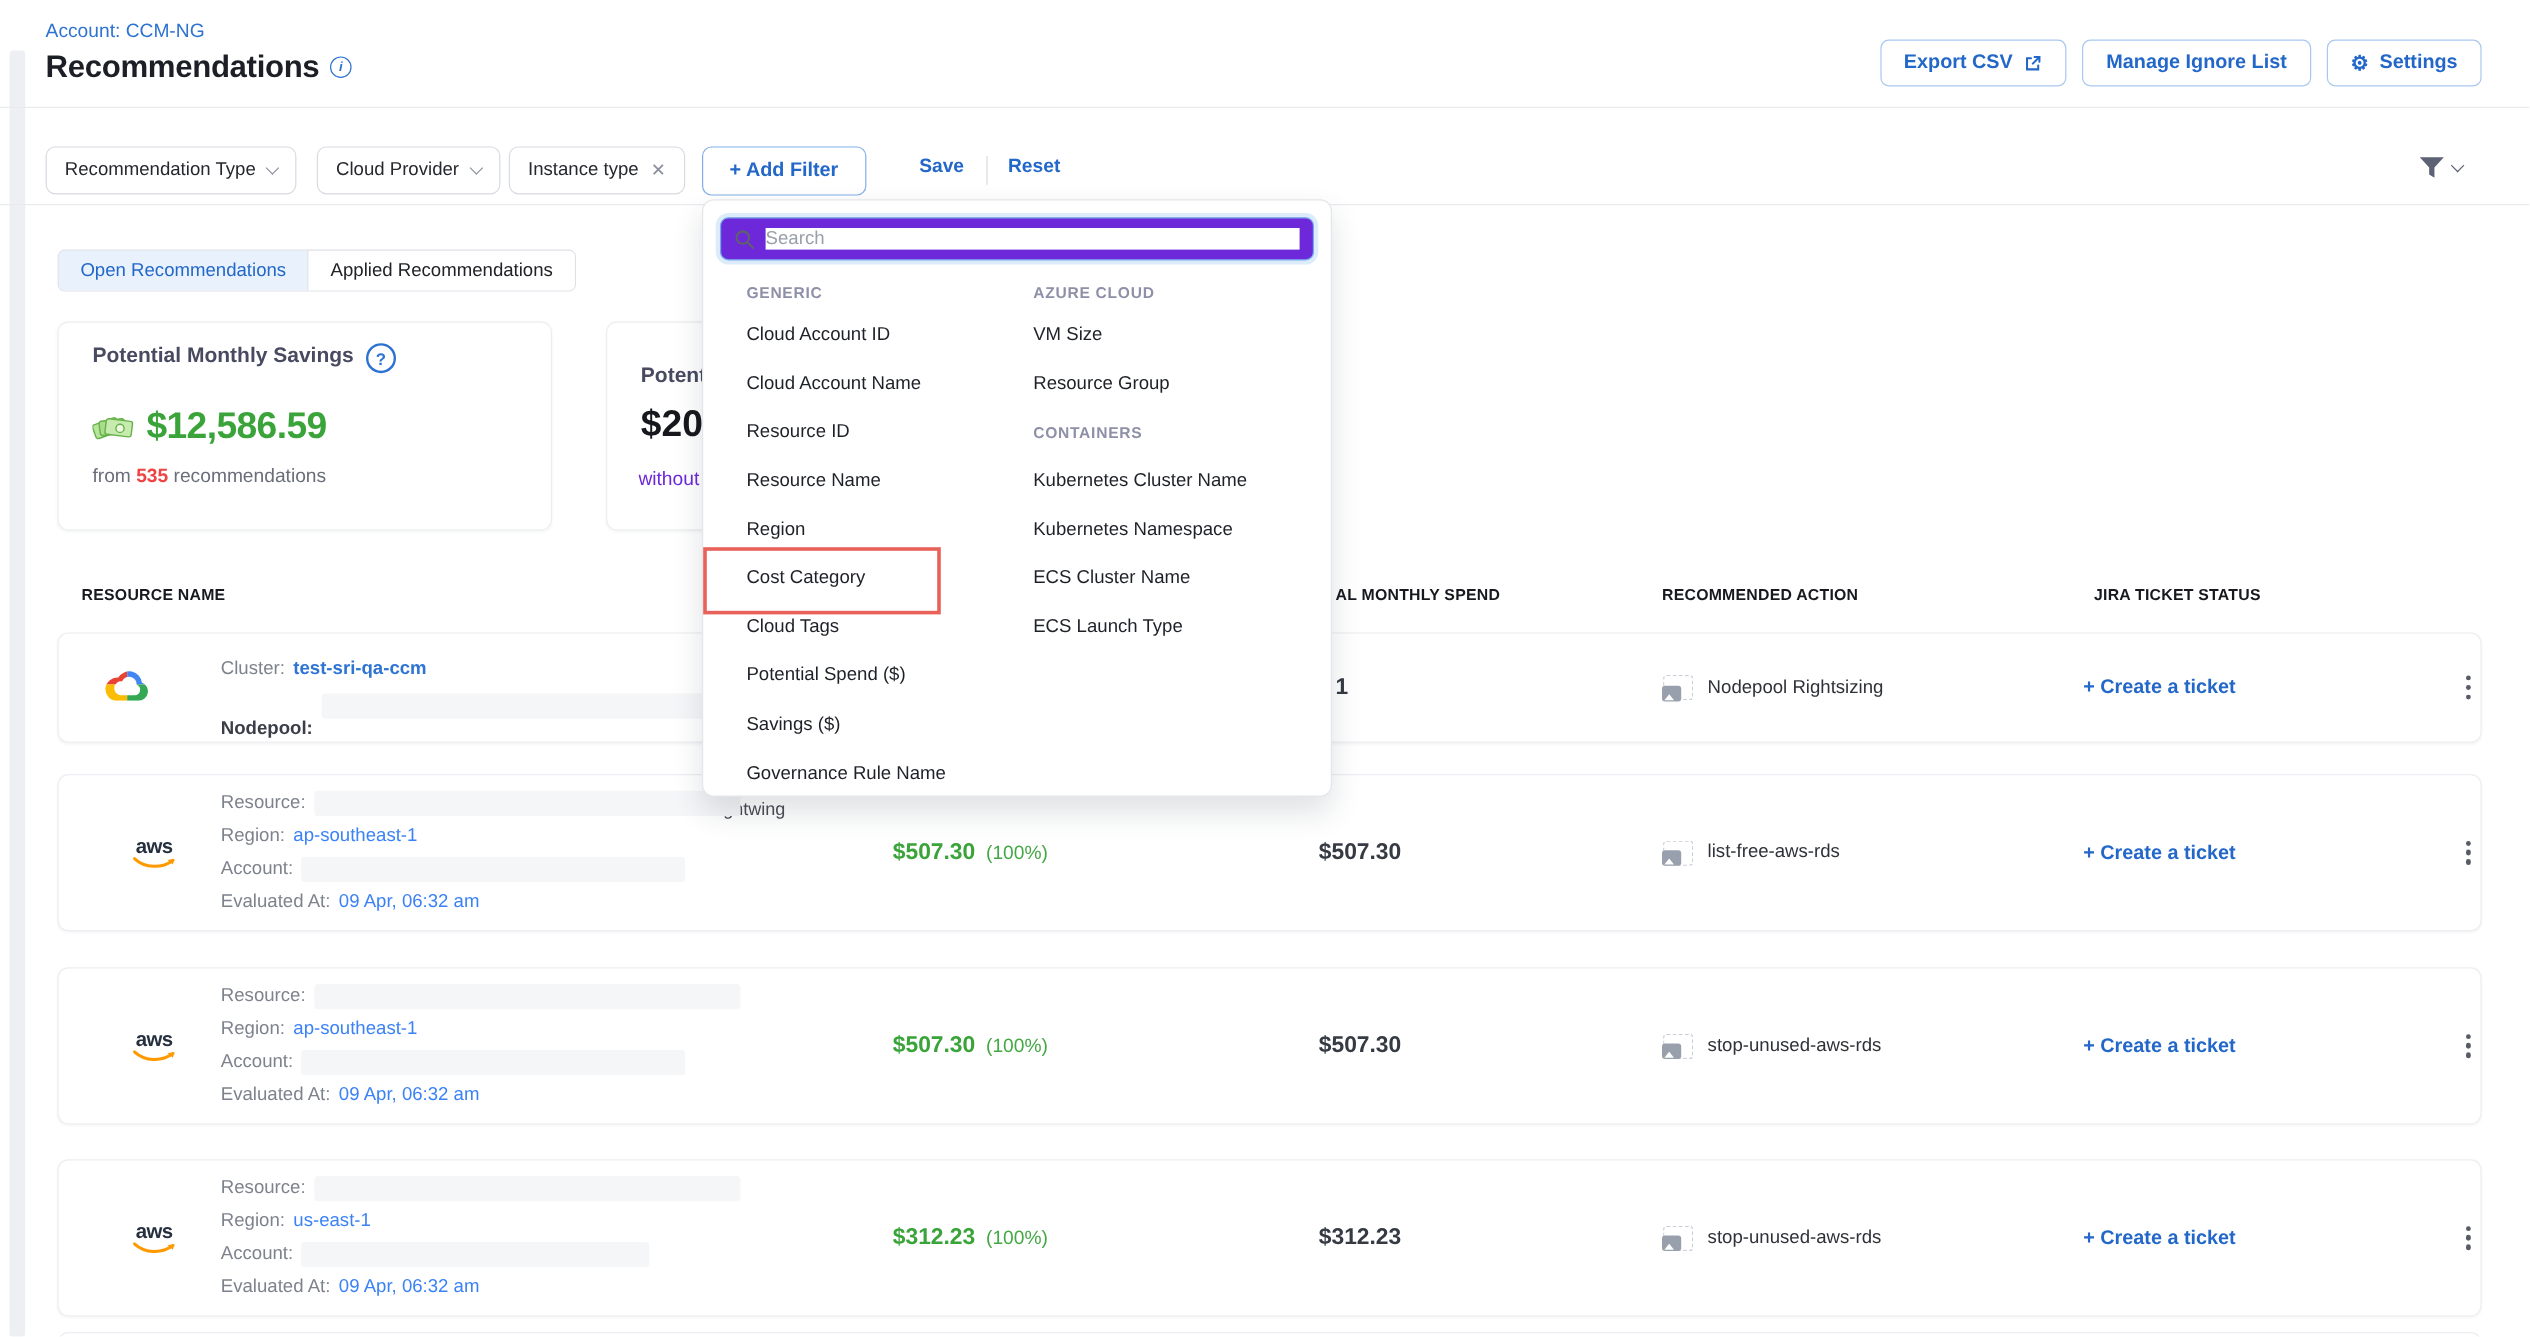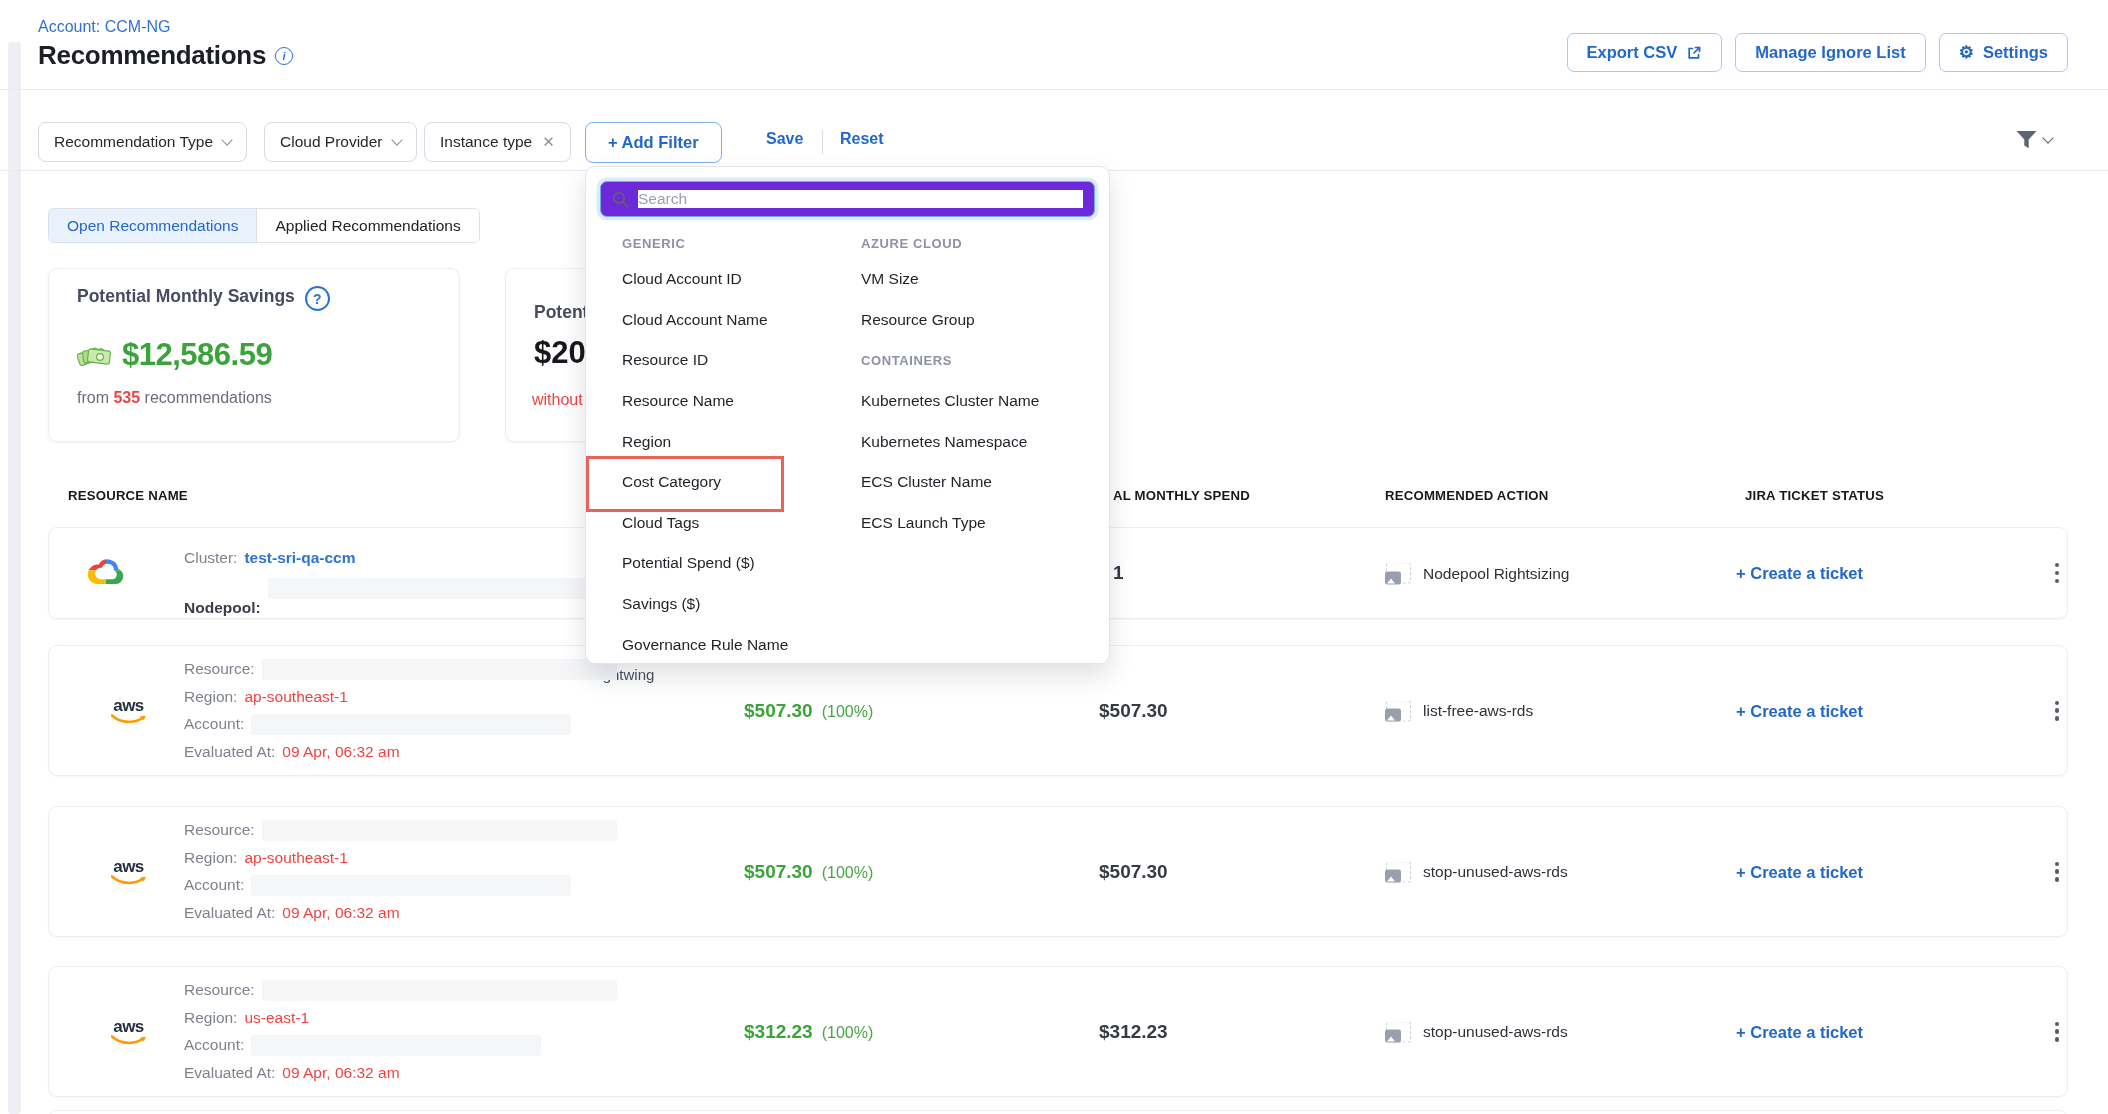--- a/index.html
+++ b/index.html
@@ -49,31 +49,31 @@
                 font-size:17.5px; font-weight:700; color:#474a60; }
   .help-ic { width:25px; height:25px; border:2px solid #2b72d2; border-radius:50%; color:#2b72d2; font-size:14px;
              font-weight:700; display:flex; align-items:center; justify-content:center; cursor:pointer; }
   .card-value-row { position:absolute; left:28px; top:68px; display:flex; align-items:center; gap:9px; }
   .card-value { font-size:31px; font-weight:800; color:#3aa43a; letter-spacing:-0.5px; }
   .card-sub { position:absolute; left:28px; top:120px; font-size:16px; color:#6a6e7a; }
   .card-sub b { color:#ef4444; }
   .card2-clip { position:absolute; left:505px; top:268px; width:80px; height:174px; overflow:visible; }
   .card2-title { position:absolute; left:28px; top:33px; font-size:17.5px; font-weight:700; color:#474a60; white-space:nowrap; width:54px; overflow:hidden; }
   .card2-value { position:absolute; left:28px; top:66px; font-size:31px; font-weight:800; color:#17181d; white-space:nowrap; width:53px; overflow:hidden; }
-  .card2-sub { position:absolute; left:26px; top:122px; font-size:16px; color:#ef4444; white-space:nowrap; width:55px; overflow:hidden; }
+  .card2-sub { position:absolute; left:26px; top:122px; font-size:16px; color:#6d28d9; white-space:nowrap; width:55px; overflow:hidden; }
 
   
   .th { position:absolute; top:488px; font-size:13.2px; font-weight:800; color:#17191f; letter-spacing:0.2px; }
   .row { position:absolute; left:48px; width:2020px; background:#fff; border:1px solid #eceef1;
          border-radius:9px; box-shadow:0 1px 2px rgba(25,30,40,.04); }
   .prov { position:absolute; left:26px; top:50%; transform:translateY(-50%); width:62px; display:flex; justify-content:center; }
   .lines { position:absolute; left:135px; top:50%; transform:translateY(-50%); }
   .line { display:flex; align-items:center; height:27.5px; font-size:15.5px; white-space:nowrap; }
   .lbl { color:#7d828d; margin-right:7px; }
-  .val { color:#ef4444; }
+  .val { color:#3b82f6; }
   .redact { display:inline-block; height:21px; background:#f5f6f8; border-radius:3px; }
   .res-link { color:#2e74d3; font-weight:700; cursor:pointer; }
   .np-lbl { color:#3b3e48; font-weight:700; margin-right:7px;margin-top:40px; }
   .savings { position:absolute; left:695px; top:50%; transform:translateY(-50%); display:flex; align-items:baseline; gap:9px; }
   .sav-val { font-size:19px; font-weight:800; color:#3aa339; }
   .sav-pct { font-size:16px; color:#44a844; }
   .spend { position:absolute; left:1050px; top:50%; transform:translateY(-50%); font-size:19px; font-weight:800; color:#363a43; }
   .spend-frag { position:absolute; left:1064px; top:50%; transform:translateY(-50%); font-size:19px; font-weight:800; color:#363a43; }
   .action { position:absolute; left:1337px; top:50%; transform:translateY(-50%); display:flex; align-items:center; gap:12px;
             font-size:15.5px; color:#2f3138; }

